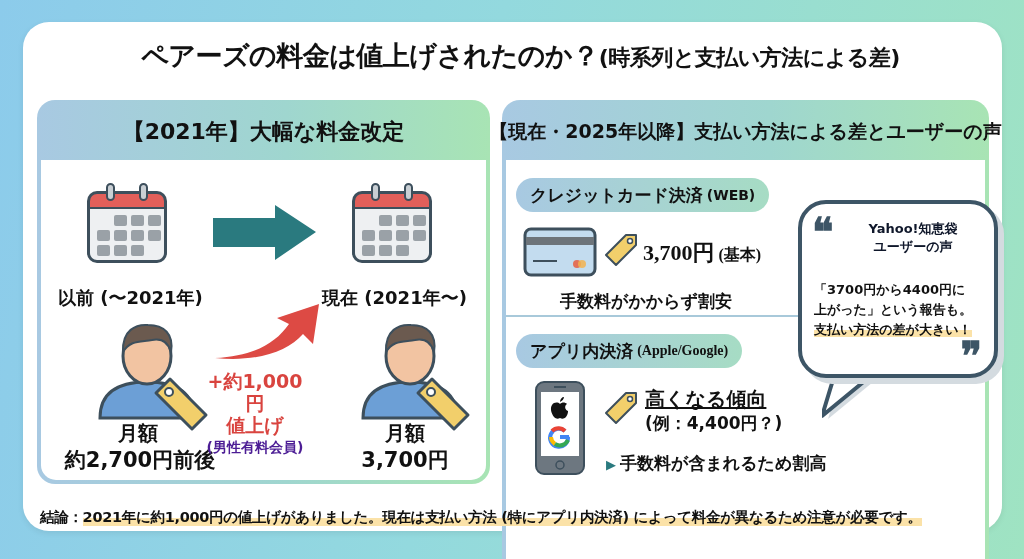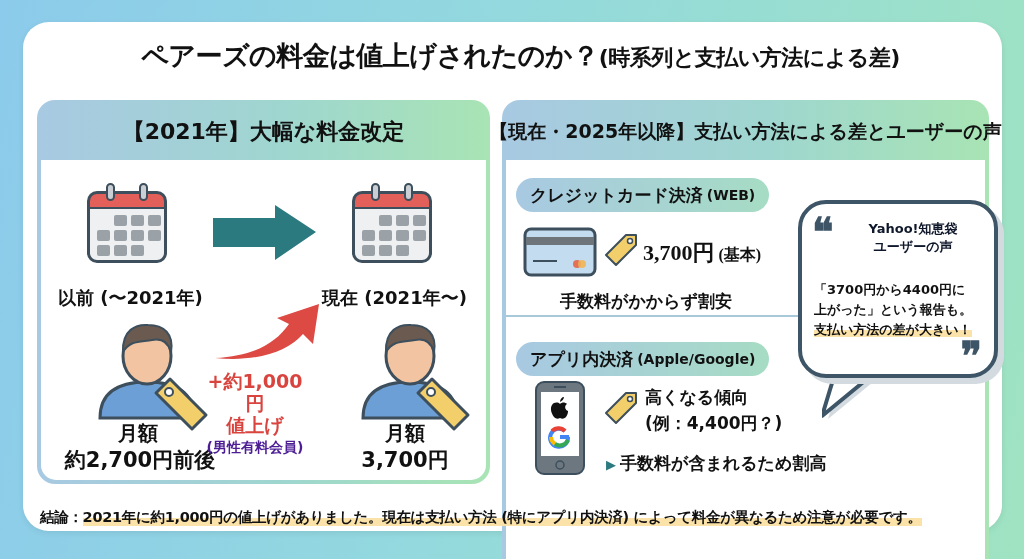--- a/index.html
+++ b/index.html
@@ -195,41 +195,41 @@
 </svg>
 <svg style="position:absolute; left:604px; top:233px;" width="34" height="34" viewBox="0 0 34 34">
   <path d="M2,22 L22,2 L32,2 L32,12 L12,32 Z" fill="#f2cf6b" stroke="#3d4f5c" stroke-width="2" stroke-linejoin="round"></path>
   <circle cx="26" cy="8" r="2.5" fill="#fff" stroke="#3d4f5c" stroke-width="1.5"></circle>
 </svg>
 <div class="lbl" style="left:643px; top:238px; font-size:22px;font-family:Liberation Serif, serif;">
   <span>3,700円</span><span style="font-size:16px; margin-left:4px;">(基本)</span>
 </div>
 <div class="lbl" style="left:560px; top:290px; font-size:17px;">手数料がかからず割安</div>
 
-<div class="pill" style="left:516px; top:342px;">
+<div class="pill" style="left:516px; top:334px;font-family:Liberation Serif, serif;">
   <span>アプリ内決済</span>
     <span class="en">(Apple/Google)</span>
 </div>
 <svg style="position:absolute; left:534px; top:380px;" width="52" height="96" viewBox="0 0 52 96">
   <rect x="2" y="2" width="48" height="92" rx="8" fill="#6d7780" stroke="#3d4f5c" stroke-width="2"></rect>
   <rect x="7" y="12" width="38" height="64" fill="#ffffff"></rect>
   <line x1="20" y1="7" x2="32" y2="7" stroke="#3d4f5c" stroke-width="2"></line>
   <circle cx="26" cy="85" r="4" fill="none" stroke="#3d4f5c" stroke-width="1.5"></circle>
   <path d="M26,24 C24,22 20,22 18,25 C16,28 17,33 20,37 C22,39 24,39 26,38 C28,39 30,39 32,37 C34,34 34,32 34,31 C31,30 30,26 33,24 C31,22 28,22 26,24 Z M26,22 C26,19 28,17 30,17 C30,19 28,21 26,22 Z" fill="#111"></path>
   <path d="M34,57 A9,9 0 1,1 31,51" fill="none" stroke="#4285f4" stroke-width="4"></path>
   <path d="M18,51 A9,9 0 0,1 31,51" fill="none" stroke="#ea4335" stroke-width="4"></path>
   <path d="M17,57 A9,9 0 0,0 21,64" fill="none" stroke="#fbbc05" stroke-width="4"></path>
   <path d="M21,64 A9,9 0 0,0 34,60" fill="none" stroke="#34a853" stroke-width="4"></path>
   <line x1="26" y1="57" x2="35" y2="57" stroke="#4285f4" stroke-width="4"></line>
 </svg>
 <svg style="position:absolute; left:604px; top:391px;" width="34" height="34" viewBox="0 0 34 34">
   <path d="M2,22 L22,2 L32,2 L32,12 L12,32 Z" fill="#f2cf6b" stroke="#3d4f5c" stroke-width="2" stroke-linejoin="round"></path>
   <circle cx="26" cy="8" r="2.5" fill="#fff" stroke="#3d4f5c" stroke-width="1.5"></circle>
 </svg>
-<div class="lbl" style="left:645px; top:386px; font-size:17px; text-align:right;">高くなる傾向</div>
+<div class="lbl" style="left:645px; top:386px; font-size:20px; text-align:right;text-decoration:underline;">高くなる傾向</div>
 <div class="lbl" style="left:645px; top:412px; font-size:17px; text-align:left;">(例：4,400円？)</div>
 <div class="lbl" style="left:606px; top:452px; font-size:17px; text-align:left;">
   <span style="color:#2a7a7f; font-size:13px; margin-right:4px;">▶</span><span>手数料が含まれるため割高</span>
 </div>
 
 <svg class="bubble-tail" width="70" height="50" viewBox="0 0 70 50">
   <polygon points="14,0 0,46 56,0" fill="#d4dbe0" transform="translate(6,3)"></polygon>
   <polygon points="14,0 0,46 56,0" fill="#fff" stroke="#3d5566" stroke-width="4" stroke-linejoin="round"></polygon>
   <rect x="16" y="0" width="38" height="5" fill="#fff"></rect>
 </svg>

